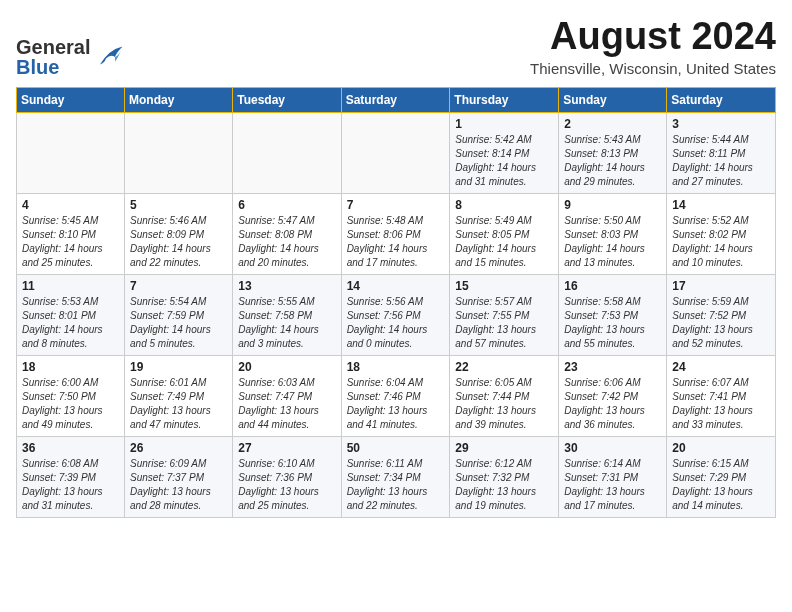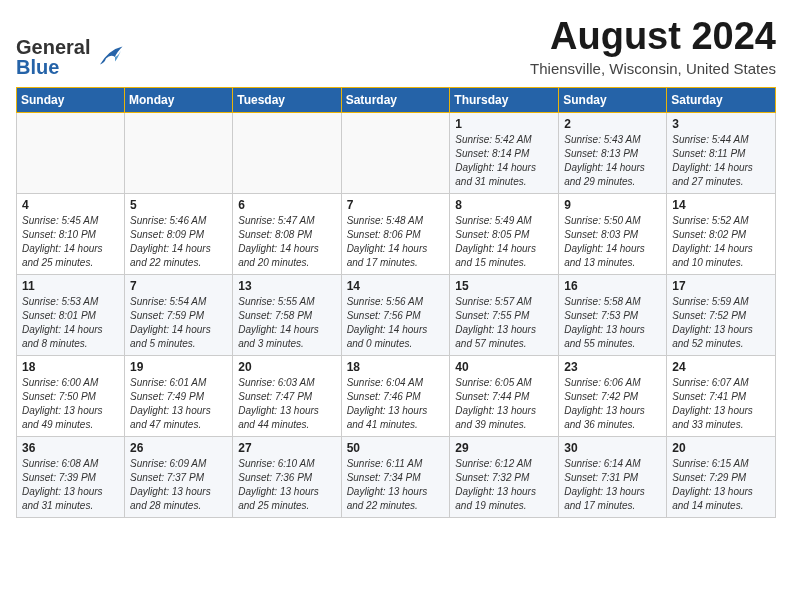--- a/index.html
+++ b/index.html
@@ -223,21 +223,21 @@
         </td>
         <td>
           <span class="day-num">20</span>
           <div class="day-info">Sunrise: 6:03 AM<br>Sunset: 7:47 PM<br>Daylight: 13 hours<br>and 44 minutes.</div>
         </td>
         <td>
           <span class="day-num">18</span>
           <div class="day-info">Sunrise: 6:04 AM<br>Sunset: 7:46 PM<br>Daylight: 13 hours<br>and 41 minutes.</div>
         </td>
         <td>
-          <span class="day-num">40</span>
+          <span class="day-num">22</span>
           <div class="day-info">Sunrise: 6:05 AM<br>Sunset: 7:44 PM<br>Daylight: 13 hours<br>and 39 minutes.</div>
         </td>
         <td>
           <span class="day-num">23</span>
           <div class="day-info">Sunrise: 6:06 AM<br>Sunset: 7:42 PM<br>Daylight: 13 hours<br>and 36 minutes.</div>
         </td>
         <td>
           <span class="day-num">24</span>
           <div class="day-info">Sunrise: 6:07 AM<br>Sunset: 7:41 PM<br>Daylight: 13 hours<br>and 33 minutes.</div>
         </td>

